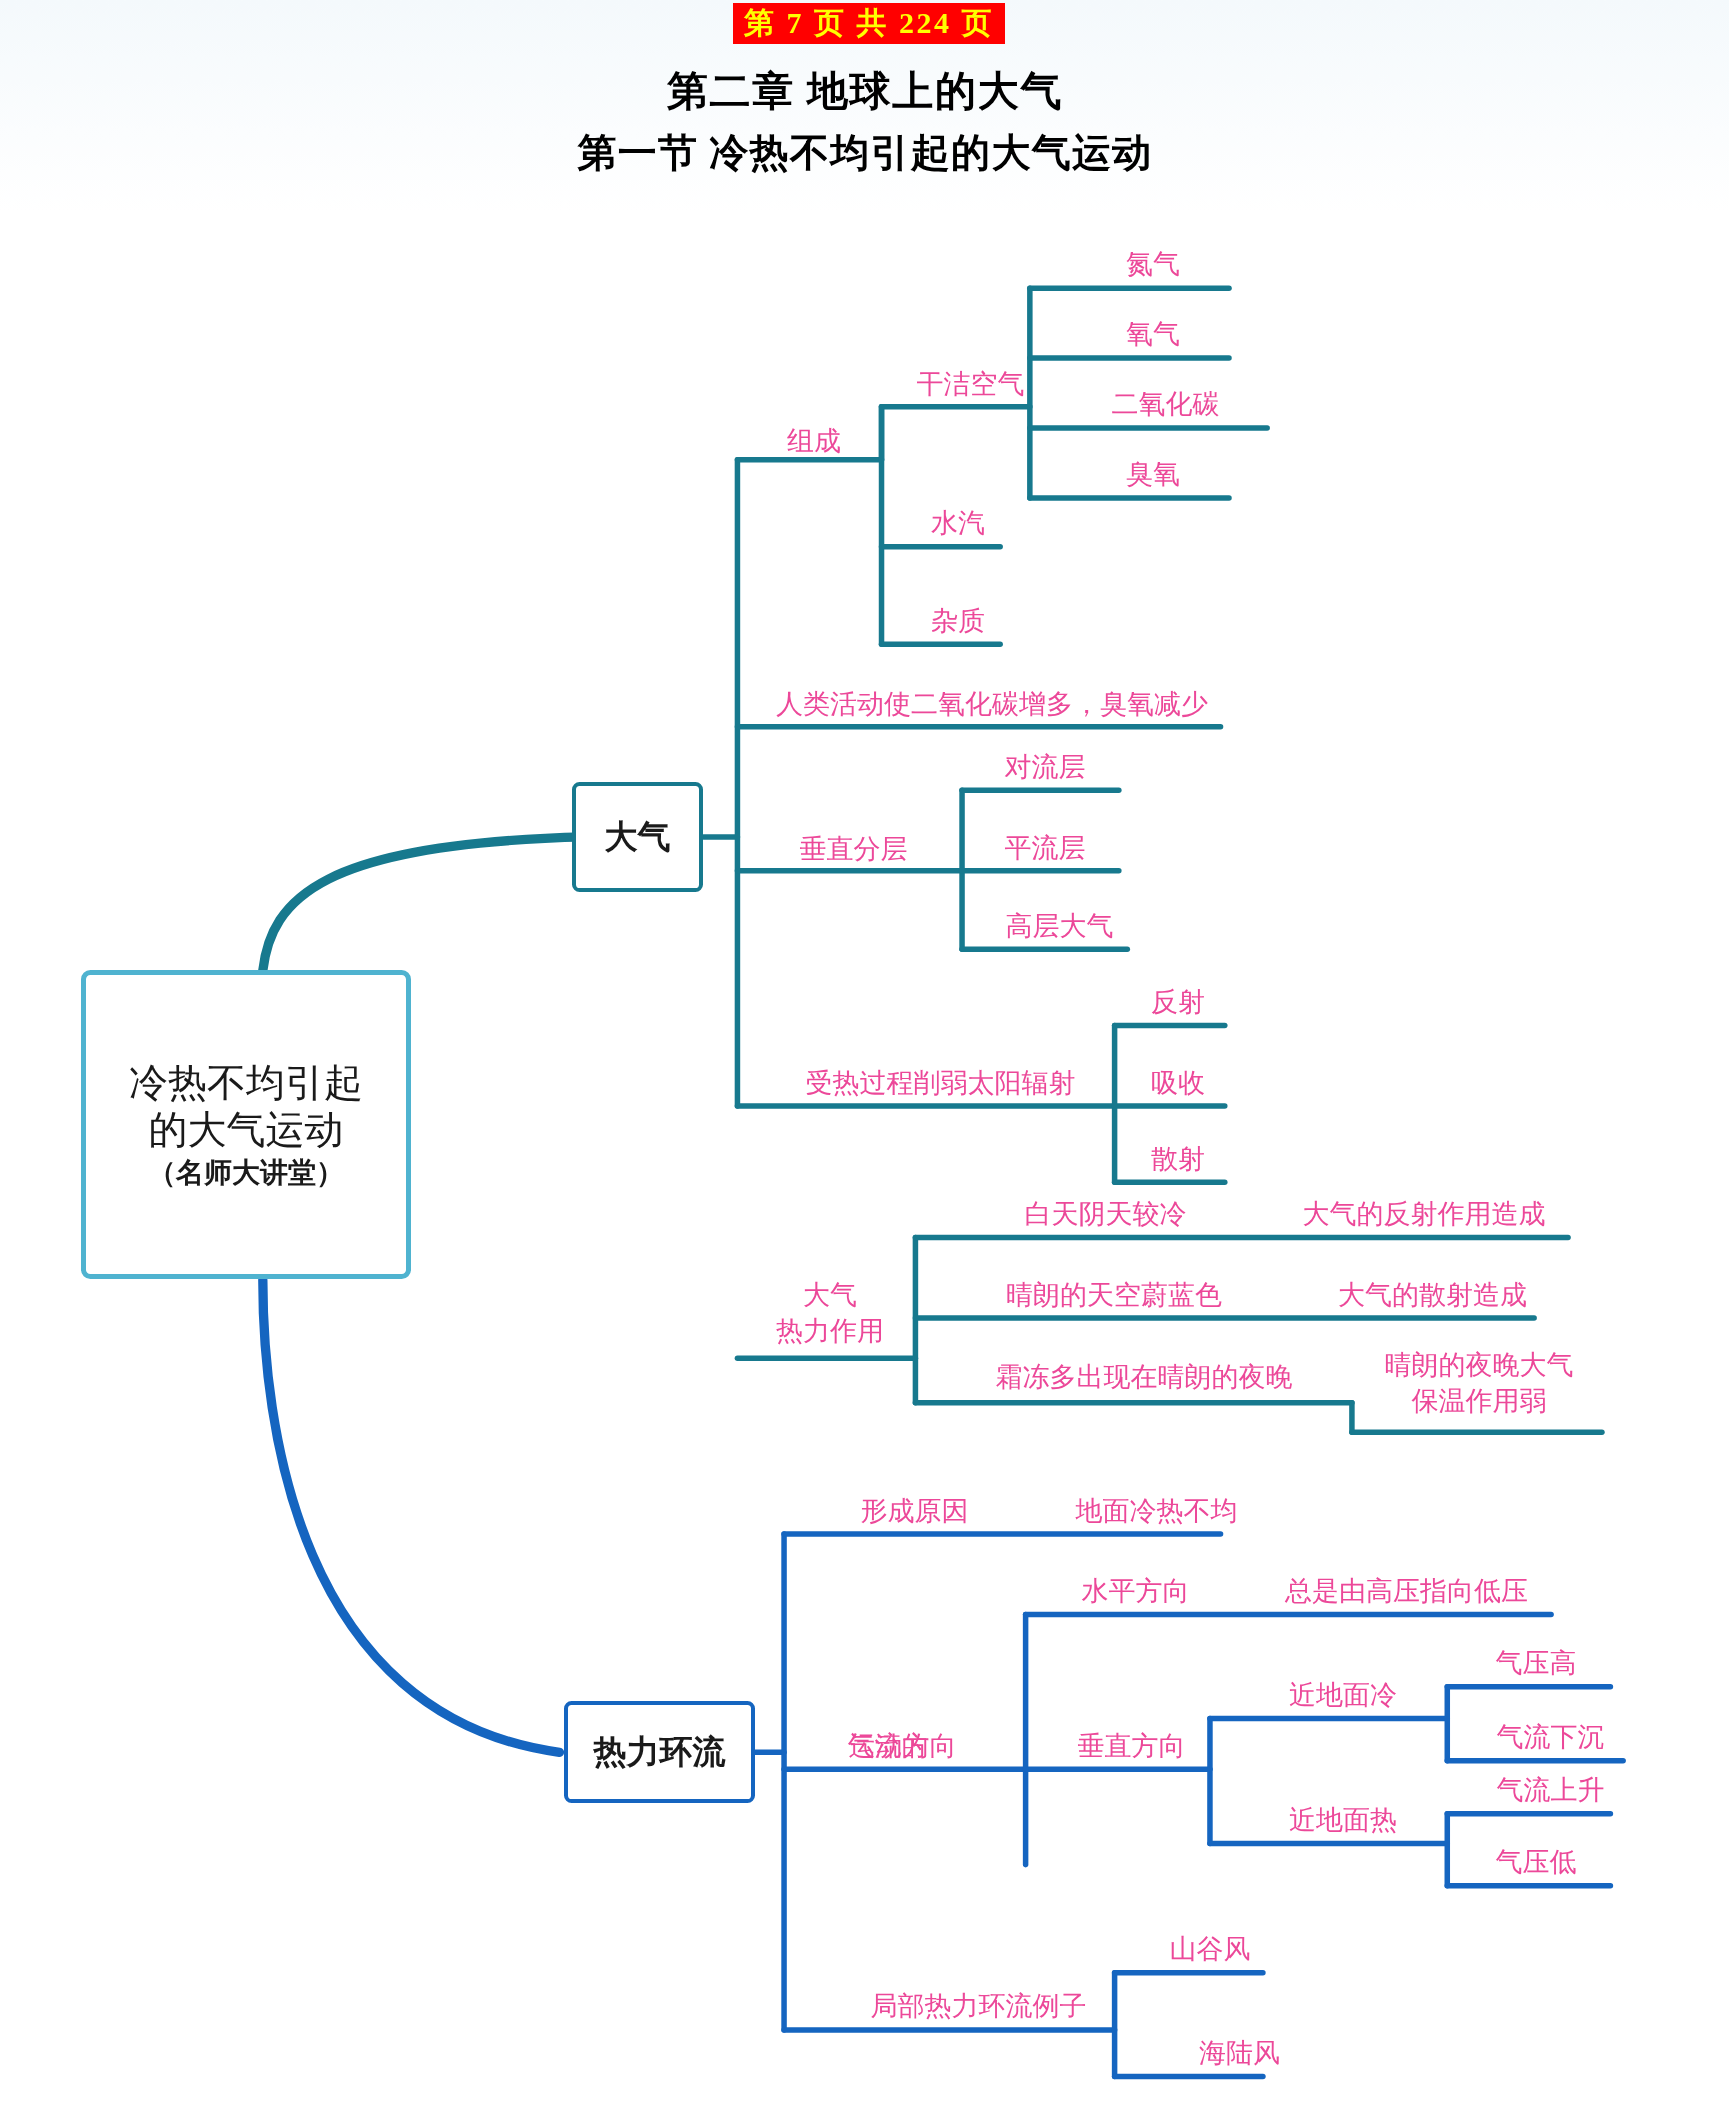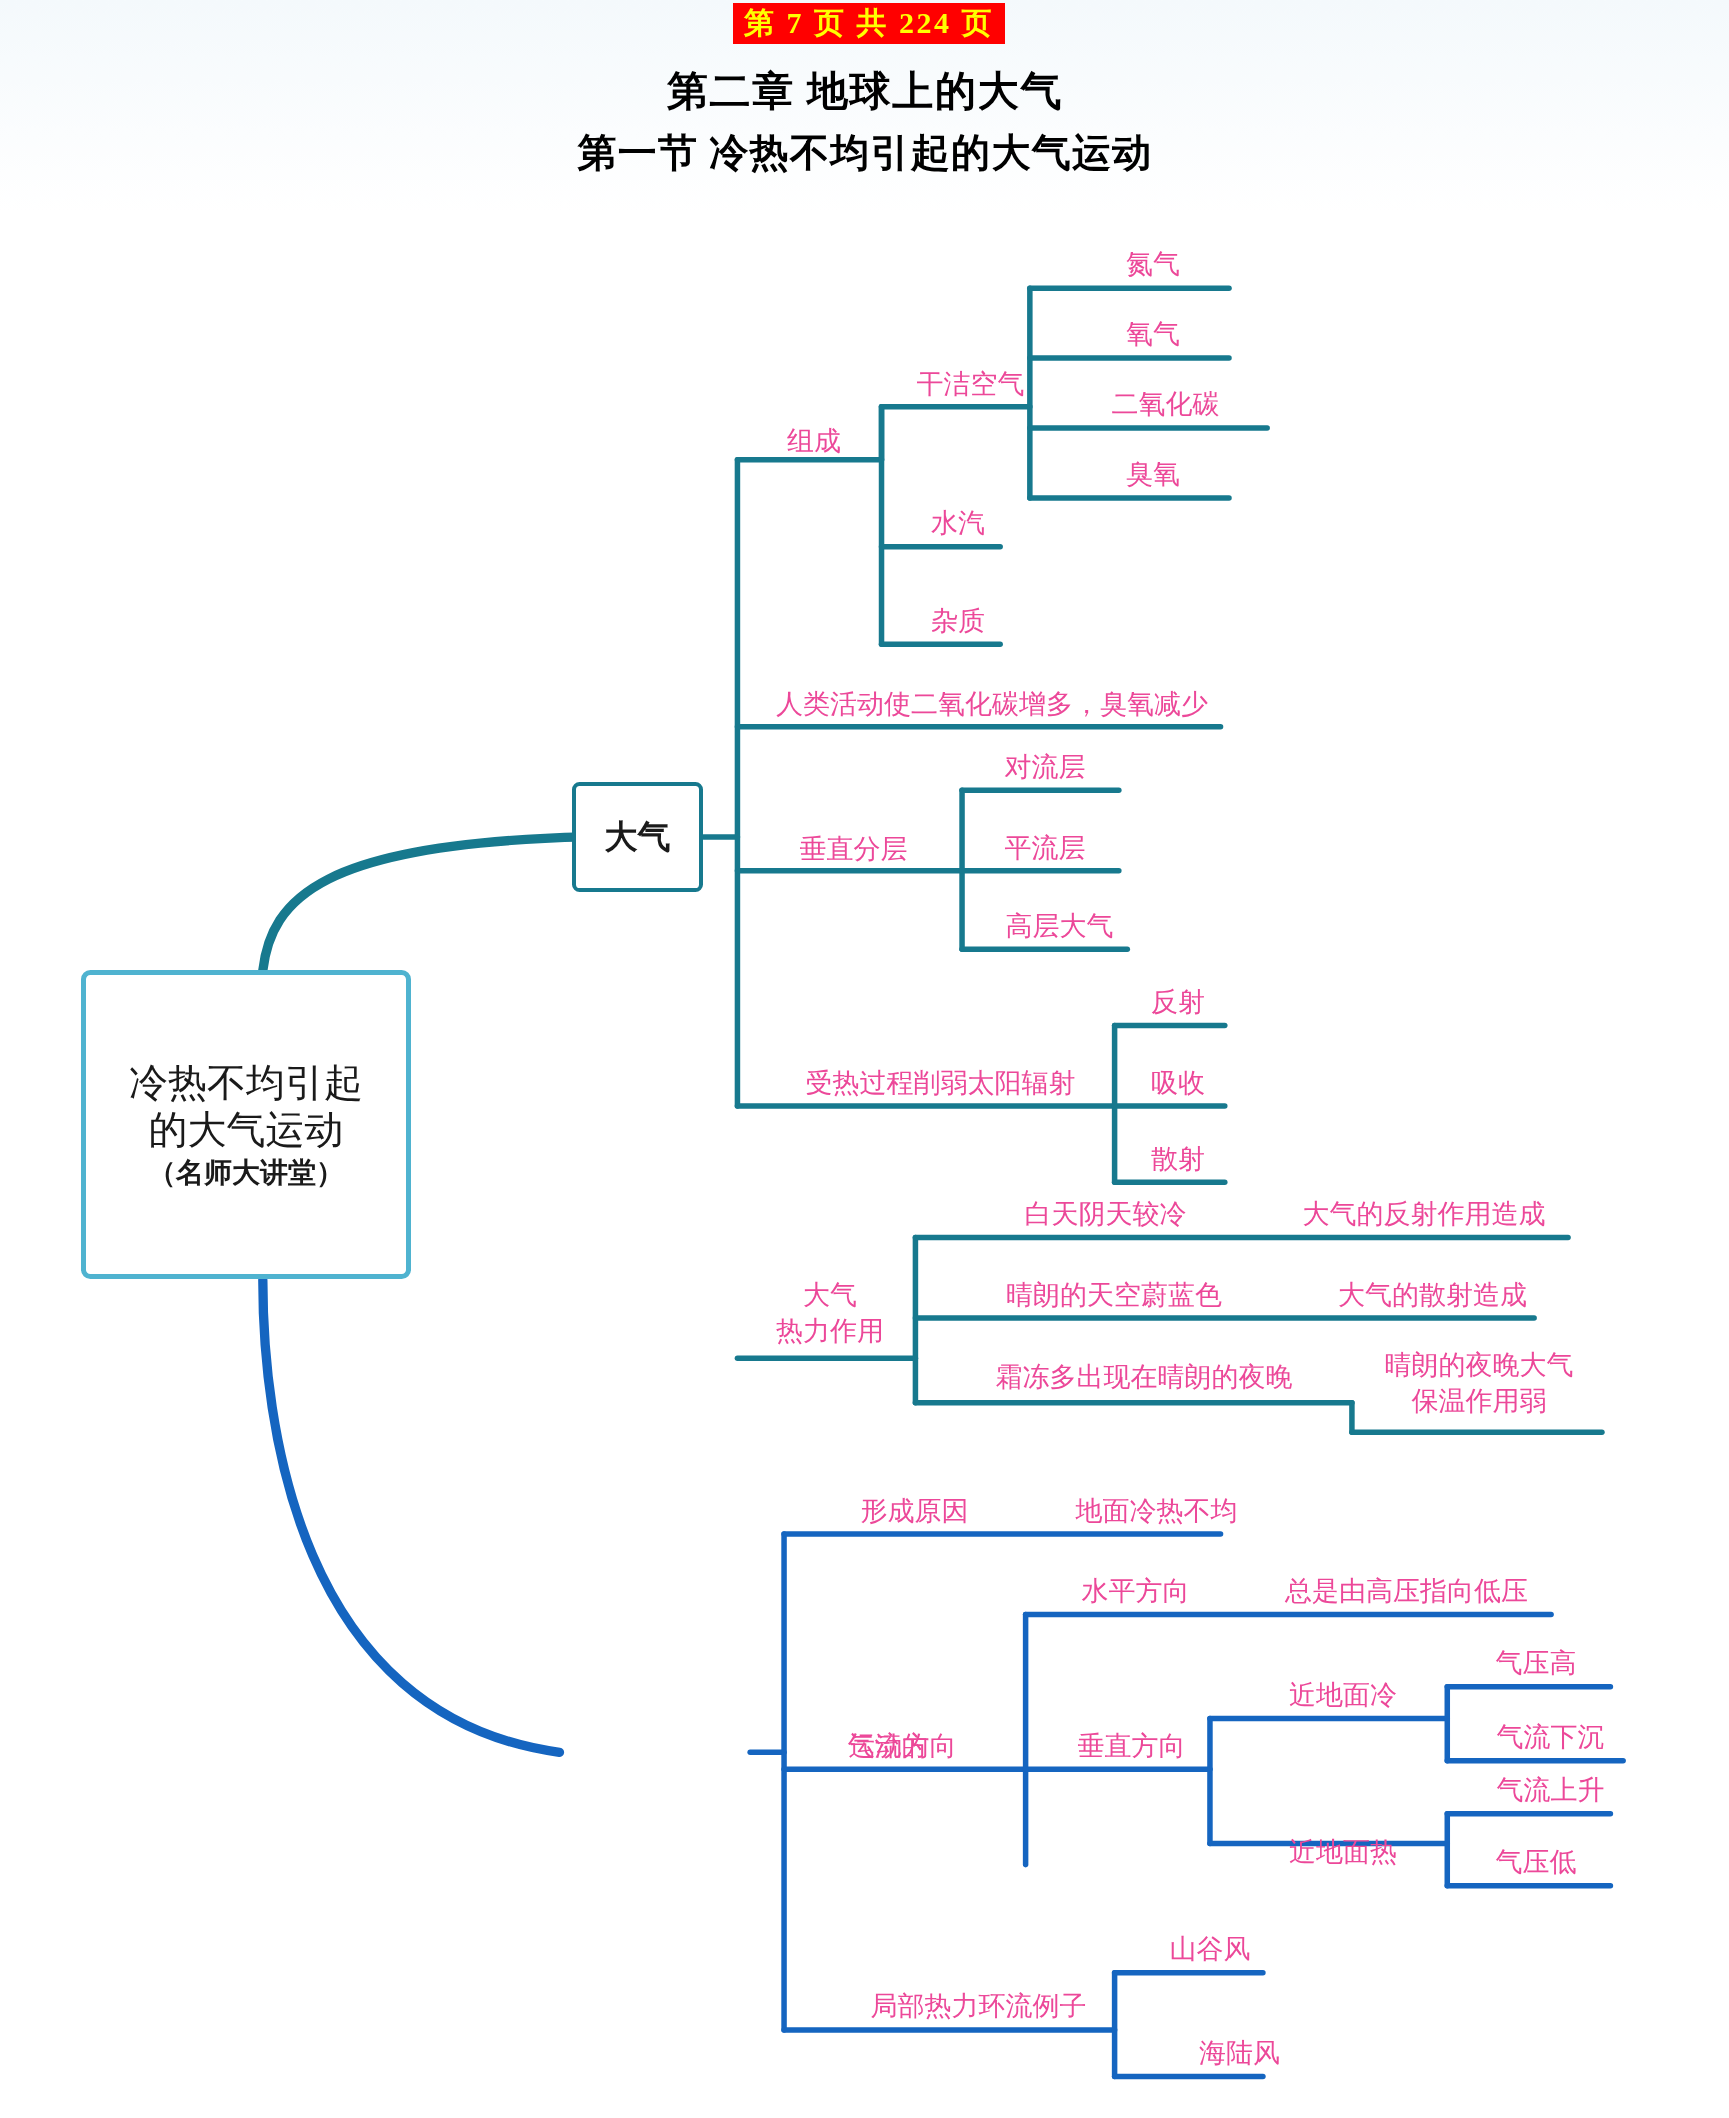--- a/index.html
+++ b/index.html
@@ -161,20 +161,23 @@
   <div class="node-box root-box" style="left:81px;top:970px;width:330px;height:309px;">
     <span class="root-l1">冷热不均引起</span>
     <span class="root-l2">的大气运动</span>
     <span class="root-l3">（名师大讲堂）</span>
   </div>
 
   <div class="node-box branch-box branch-teal" style="left:572px;top:782px;width:131px;height:110px;">
     <span>大气</span>
   </div>
 
+  <div class="node-box branch-box branch-blue" style="left:564px;top:1701px;width:191px;height:102px;">
+    <span>热力环流</span>
+  </div>
 
   <div class="lbl s-big" style="left:763px;top:426px;width:102px;">
     <span>组成</span>
   </div>
 
   <div class="lbl s-big" style="left:907px;top:369px;width:127px;">
     <span>干洁空气</span>
   </div>
 
   <div class="lbl s-big" style="left:1102px;top:249px;width:102px;">
@@ -286,21 +289,21 @@
   <div class="lbl s-big" style="left:1250px;top:1680px;width:186px;">
     <span>近地面冷</span>
   </div>
   <div class="lbl s-big" style="left:1466px;top:1648px;width:140px;">
     <span>气压高</span>
   </div>
   <div class="lbl s-big" style="left:1466px;top:1722px;width:169px;">
     <span>气流下沉</span>
   </div>
 
-  <div class="lbl s-big" style="left:1250px;top:1805px;width:186px;margin-top:32px;">
+  <div class="lbl s-big" style="left:1250px;top:1805px;width:186px;">
     <span>近地面热</span>
   </div>
   <div class="lbl s-big" style="left:1466px;top:1775px;width:169px;">
     <span>气流上升</span>
   </div>
   <div class="lbl s-big" style="left:1466px;top:1847px;width:140px;">
     <span>气压低</span>
   </div>
 
   <div class="lbl s-big" style="left:830px;top:1991px;width:297px;">

